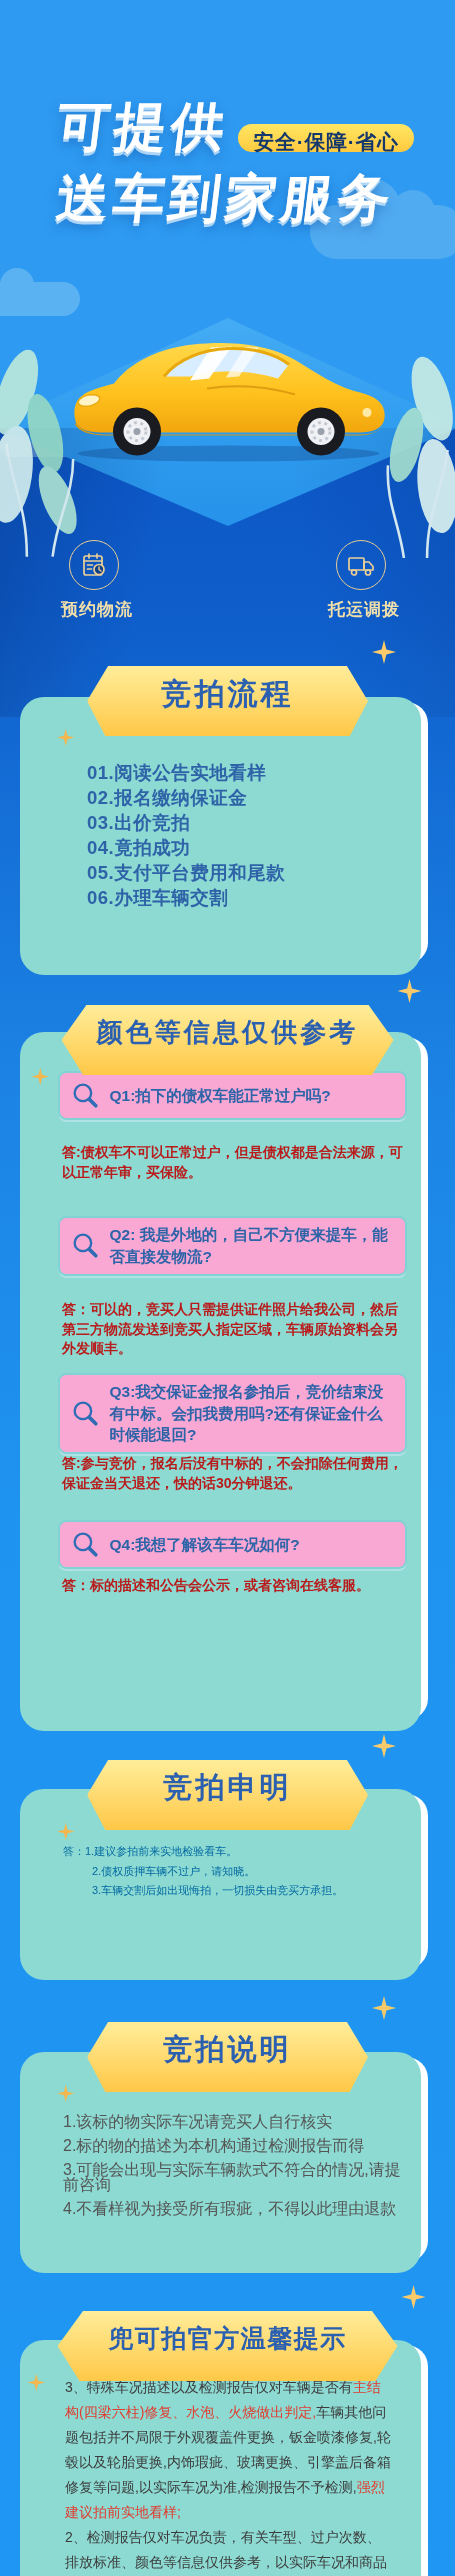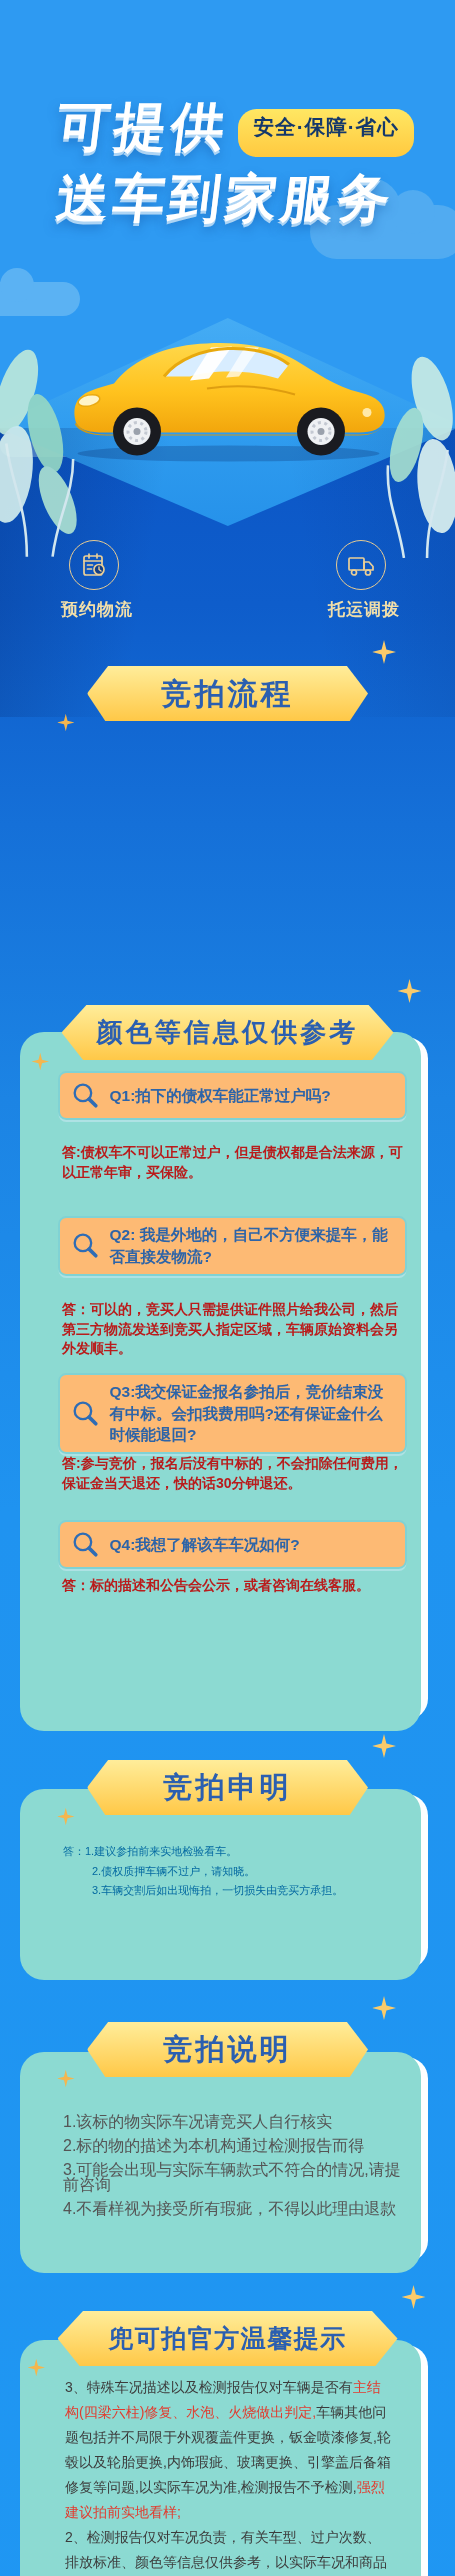--- a/index.html
+++ b/index.html
@@ -20,21 +20,21 @@
   .cloud-r::after{content:"";position:absolute;left:81px;top:-15.5px;width:44px;height:44px;border-radius:50%;background:#54ADF1;}
   .cloud-l{top:282px;left:-23px;width:103px;height:34px;background:#67B8F4;opacity:.8;}
   .cloud-l::before{content:"";position:absolute;left:23px;top:-14.4px;width:34px;height:34px;border-radius:50%;background:#67B8F4;}
   .cloud-w{top:433px;left:0px;width:77px;height:24px;background:#BFE2FB;opacity:.45;}
 
   .hero-title{position:absolute;left:57px;color:#ffffff;font-weight:800;
     transform:skewX(-7deg);letter-spacing:4.1px;
     text-shadow:0 2.6px 0 rgba(198,226,248,.85), 0 6.2px 10.3px rgba(16,77,158,.5);}
   .hero-title.l1{top:92px;font-size:53px;}
   .hero-title.l2{top:164px;font-size:52px;}
-  .badge{position:absolute;left:238px;top:109px;height:48px;line-height:35px;
+  .badge{position:absolute;left:238px;top:124px;height:28px;line-height:35px;
     padding:0 15.5px;border-radius:18.5px;font-size:20.6px;font-weight:800;color:#14386B;
     background:linear-gradient(180deg,#FFE763,#FFC93F);letter-spacing:1px;}
 
   .platform{position:absolute;top:318px;left:-6.2px;width:468px;height:208px;
     clip-path:polygon(50% 0,100% 52%,50% 100%,0 52%);
     background:linear-gradient(180deg,#45ACF4,#2F9CEF 55%,#2692EA);}
   .shade{position:absolute;top:428px;height:289px;width:228px;pointer-events:none;}
   .shade.sl{left:0;background:linear-gradient(100deg,rgba(4,38,108,.30),rgba(4,38,108,0) 62%);}
   .shade.sr{right:0;background:linear-gradient(260deg,rgba(8,48,120,.18),rgba(8,48,120,0) 62%);}
 
@@ -45,21 +45,21 @@
 
   
   .services{position:absolute;top:540px;left:61px;right:61px;display:flex;justify-content:space-between;}
   .svc{width:66px;text-align:center;}
   .svc-circle{width:50px;height:50px;margin:0 auto;border:1.5px solid #E8CC92;border-radius:50%;
     display:flex;align-items:center;justify-content:center;}
   .svc-label{margin-top:8.2px;font-size:17px;font-weight:700;color:#F2DFA9;letter-spacing:1px;white-space:nowrap;}
 
   
   .banner-wrap{position:absolute;left:50%;transform:translateX(-50%);z-index:5;}
-  .banner{height:55px;line-height:55px;text-align:center;
+  .banner{height:70px;line-height:55px;text-align:center;
     clip-path:polygon(7.5% 0%,92.5% 0%,100% 50%,93.5% 100%,6.5% 100%,0% 50%);
     background:linear-gradient(180deg,#FFED9A,#FFC847);
     color:#2B5FB0;font-weight:800;letter-spacing:3.1px;}
   .sparkle{position:absolute;clip-path:polygon(50% 0%,60% 40%,100% 50%,60% 60%,50% 100%,40% 60%,0% 50%,40% 40%);}
   .sp-r{right:-28px;top:-26px;width:24px;height:24px;background:#FBCB6B;}
   .sp-l{left:-30px;bottom:-10.3px;width:17.5px;height:17.5px;background:#F4B64E;}
 
   
   .card{position:absolute;left:29px;right:27px;background:#FDFEFE;border-radius:21.6px;z-index:2;}
   .card::before{content:"";position:absolute;z-index:-1;border-radius:24px;background:#8CDAD2;
@@ -67,21 +67,21 @@
 
   
   #process-banner{top:666px;width:281px;} #process-banner .banner{font-size:30px;}
   #process-card{top:702px;height:262px;}
   .steps{padding:58px 20.6px 0 58px;}
   .step{font-size:18.5px;line-height:25px;font-weight:700;color:#2E63A8;letter-spacing:0.5px;}
 
   
   #faq-banner{top:1005px;width:332px;} #faq-banner .banner{font-size:26px;}
   #faq-card{top:1037px;height:683px;}
-  .qbox{position:absolute;left:29px;right:20.6px;border:2.1px solid #80D2D4;border-radius:8.2px;background:#fdba74;
+  .qbox{position:absolute;left:29px;right:20.6px;border:2.1px solid #80D2D4;border-radius:8.2px;background:#f9a8d4;
     box-shadow:0 2.6px 0 -0.5px #AEE2E4;display:flex;align-items:center;padding:6.2px 9.3px;}
   .qbox .qtext{font-size:15.5px;line-height:21.6px;font-weight:800;color:#2D64A8;}
   .mag{flex:0 0 33px;margin-right:7.2px;}
   .ans{position:absolute;left:33px;right:24px;font-size:14px;line-height:19.6px;color:#b91c1c;font-weight:bold;}
   #q1{top:34px;} #a1{top:106px;}
   #q2{top:179px;} #a2{top:263px;}
   #q3{top:336px;} #a3{top:417px;}
   #q4{top:483px;} #a4{top:539px;}
 
   
@@ -193,20 +193,30 @@
       </div>
       <div class="svc-label">托运调拨</div>
     </div>
   </div>
 
   <div class="banner-wrap" id="process-banner">
     <div class="banner">竞拍流程</div>
     <div class="sparkle sp-r"></div>
     <div class="sparkle sp-l"></div>
   </div>
+  <div class="card" id="process-card">
+    <div class="steps">
+      <div class="step">01.阅读公告实地看样</div>
+      <div class="step">02.报名缴纳保证金</div>
+      <div class="step">03.出价竞拍</div>
+      <div class="step">04.竟拍成功</div>
+      <div class="step">05.支付平台费用和尾款</div>
+      <div class="step">06.办理车辆交割</div>
+    </div>
+  </div>
 
   <div class="banner-wrap" id="faq-banner">
     <div class="banner">颜色等信息仅供参考</div>
     <div class="sparkle sp-r"></div>
     <div class="sparkle sp-l"></div>
   </div>
   <div class="card" id="faq-card">
 
     <div class="qbox" id="q1">
       <svg class="mag" width="33" height="33" viewBox="0 0 64 64" fill="none" stroke="#2E6CB5" stroke-width="4.5" stroke-linecap="round">

